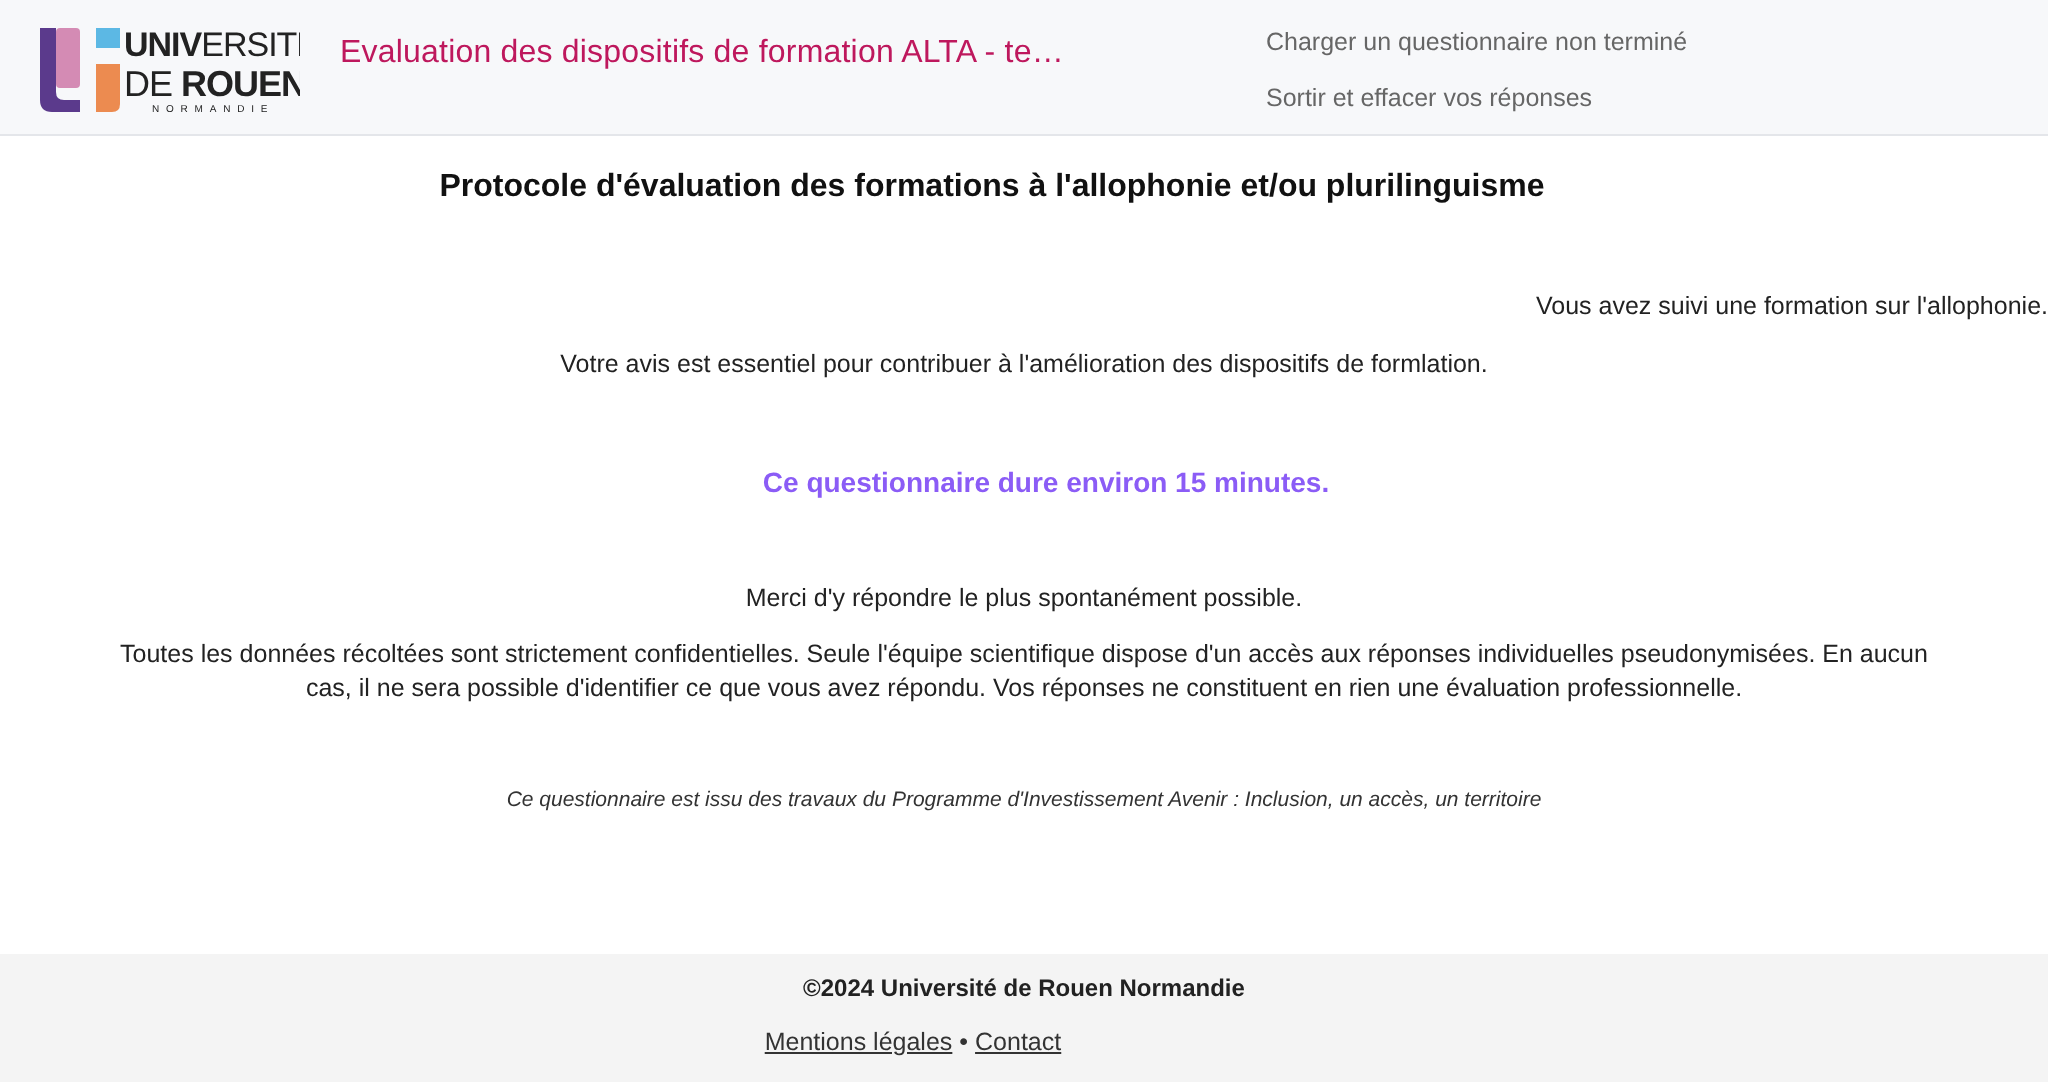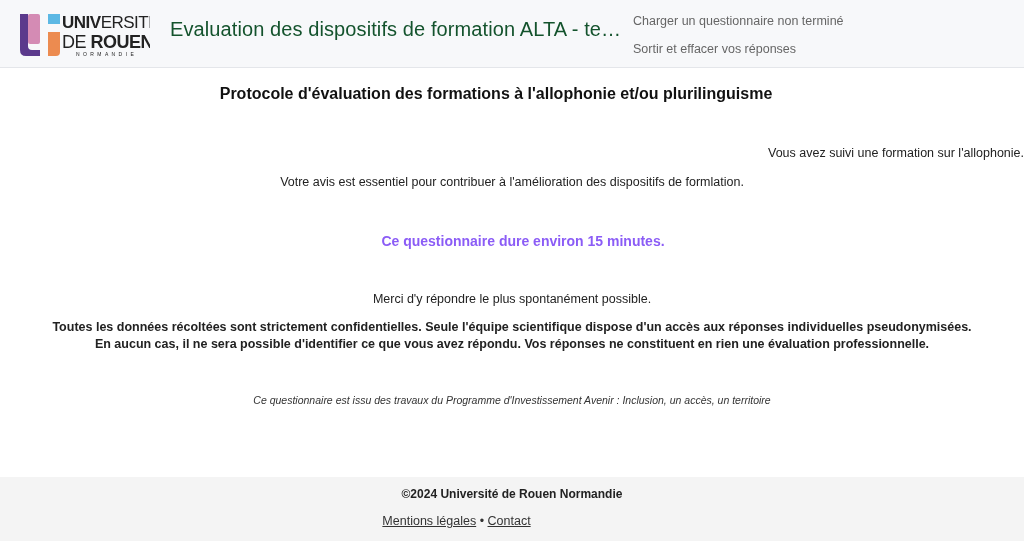--- a/index.html
+++ b/index.html
@@ -1,30 +1,30 @@
 <!DOCTYPE html>
 <html><head>
   <meta charset="utf-8">
   <style>
     html, body { margin:0; padding:0; }
     body { width:1024px; height:541px; overflow:hidden; background:#ffffff; font-family:"Liberation Sans", sans-serif; color:#222; position:relative; }
     .header { position:absolute; left:0; top:0; width:1024px; height:67px; background:#f7f8fa; border-bottom:1px solid #e4e6ea; }
     .logo { position:absolute; left:18px; top:10px; width:132px; height:48px; }
-    .brand-title { position:absolute; left:170px; top:18px; font-size:20px; color:#14532d; white-space:nowrap; letter-spacing:0.1px; }
+    .brand-title { position:absolute; left:170px; top:18px; font-size:16px; color:#be185d; white-space:nowrap; letter-spacing:0.1px; }
     .nav-link { position:absolute; left:633px; font-size:12.5px; color:#666; text-decoration:none; white-space:nowrap; cursor:pointer; }
     .nav-link.l1 { top:14px; }
     .nav-link.l2 { top:42px; }
     .main { position:absolute; left:0; top:68px; width:1024px; text-align:center; }
     .title { position:absolute; left:0; width:992px; top:17px; font-size:16px; font-weight:bold; color:#111; }
     .p { position:absolute; left:0; width:1024px; font-size:12.5px; color:#222; line-height:17px; }
     .p1 { top:77px;text-align:right; }
     .p2 { top:106px; }
     .duration { position:absolute; left:0; width:1024px; top:165px; font-size:14px; font-weight:bold; color:#8b5cf6;padding-left:11px; }
     .p3 { top:223px; }
-    .p4 { top:251px; padding:0 50px; box-sizing:border-box;font-weight:bold; }
+    .p4 { top:251px; padding:0 50px; box-sizing:border-box; }
     .credit { position:absolute; left:0; width:1024px; top:326px; font-size:10.5px; font-style:italic; color:#333; }
     .footer { position:absolute; left:0; top:477px; width:1024px; height:64px; background:#f4f4f4; text-align:center; }
     .copyright { position:absolute; left:0; width:1024px; top:10px; font-size:12px; font-weight:bold; color:#222; }
     .links { position:absolute; left:0; width:913px; top:37px; font-size:12.5px; color:#333; }
     .links a { color:#333; text-decoration:underline; cursor:pointer; }
   </style>
 </head>
 <body>
 
 <div class="header">

